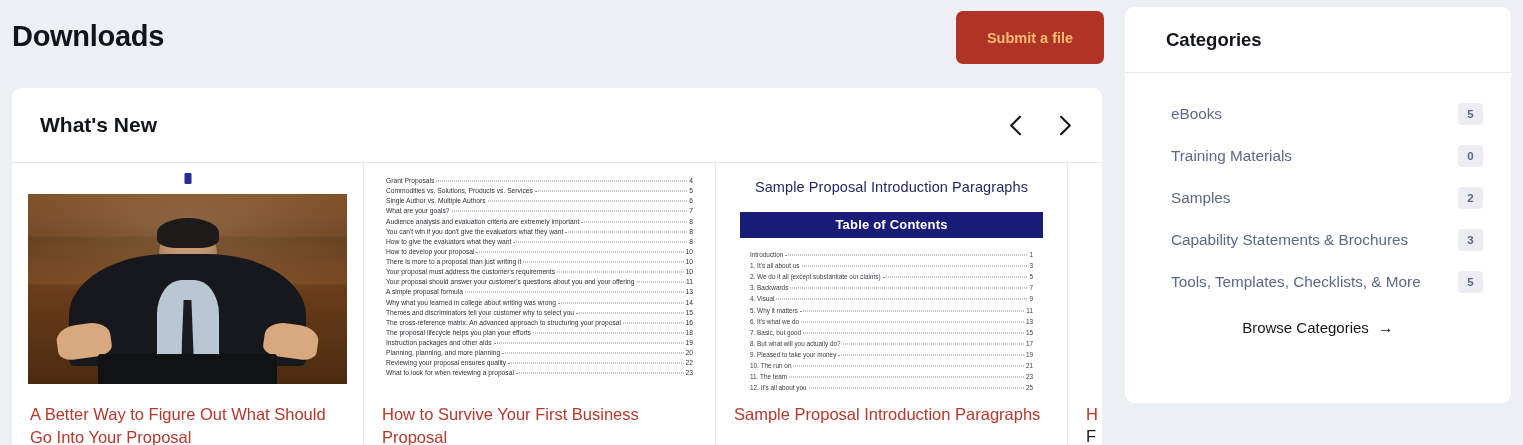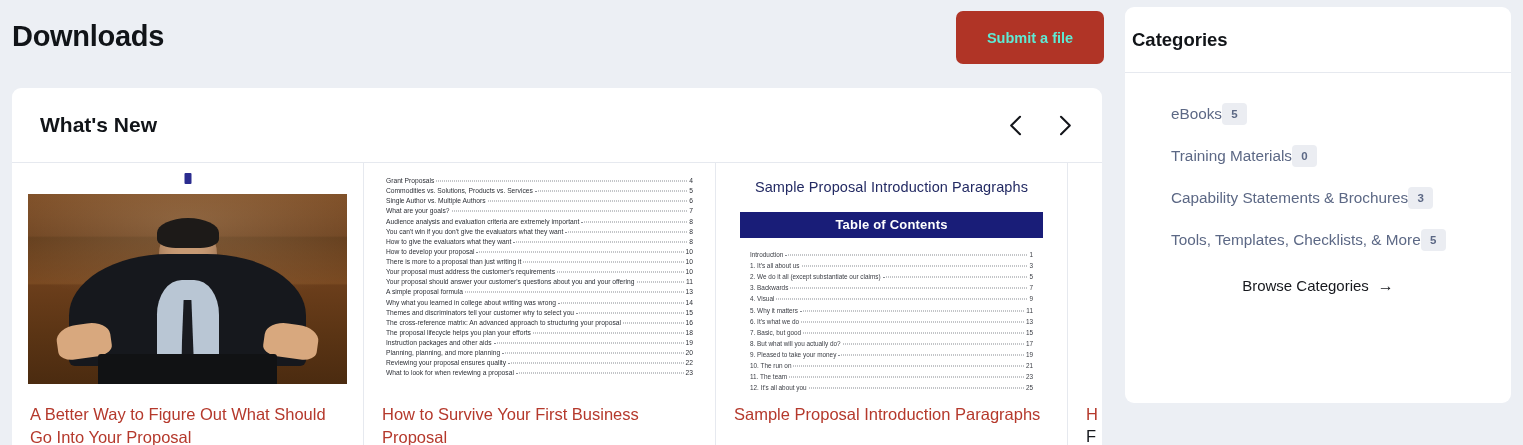--- a/index.html
+++ b/index.html
@@ -13,21 +13,21 @@
 
   
   .page-title {
     position: absolute; left: 12px; top: 20px;
     font-size: 29px; font-weight: 700; color: #111418;
     letter-spacing: -0.3px;
   }
   .submit-btn {
     position: absolute; left: 956px; top: 11px;
     width: 148px; height: 53px;
-    background: #b03426; color: #5eead4;
+    background: #b03426; color: #fdba74;
     border: none; border-radius: 7px;
     font-family: "Liberation Sans", sans-serif;
     font-size: 14.5px; font-weight: 700;
     cursor: pointer;
     display: flex; align-items: center; justify-content: center;
   }
 
   
   .whatsnew {
     position: absolute; left: 12px; top: 88px;
@@ -171,24 +171,24 @@
   
   .cats {
     position: absolute; left: 1125px; top: 7px;
     width: 386px; height: 396px;
     background: #ffffff; border-radius: 9px;
   }
   .cats-head {
     height: 66px; border-bottom: 1px solid #e6e9ef;
     display: flex; align-items: center;
   }
-  .cats-title { margin-left: 7px; font-size: 18.5px; font-weight: 700; color: #111418; }
+  .cats-title { margin-left: 41px; font-size: 18.5px; font-weight: 700; color: #111418; }
   .cats-body { padding: 20px 28px 0 46px; }
   .cat-row {
-    display: flex; align-items: center; 
+    display: flex; align-items: center; justify-content: space-between;
     height: 42px; cursor: pointer;
   }
   .cat-name { font-size: 15.3px; color: #5c6885; }
   .badge {
     min-width: 25px; height: 22px; padding: 0 7px;
     background: #ebedf2; border-radius: 4px;
     display: flex; align-items: center; justify-content: center;
     font-size: 11.5px; font-weight: 700; color: #5c6885;
   }
   .browse {
@@ -446,20 +446,24 @@
     <div class="cats-body" id="catlist">
         <div class="cat-row">
           <span class="cat-name">eBooks</span>
           <span class="badge">5</span>
         </div>
         <div class="cat-row">
           <span class="cat-name">Training Materials</span>
           <span class="badge">0</span>
         </div>
         <div class="cat-row">
+          <span class="cat-name">Samples</span>
+          <span class="badge">2</span>
+        </div>
+        <div class="cat-row">
           <span class="cat-name">Capability Statements &amp; Brochures</span>
           <span class="badge">3</span>
         </div>
         <div class="cat-row">
           <span class="cat-name">Tools, Templates, Checklists, &amp; More</span>
           <span class="badge">5</span>
         </div>
       </div>
     <div class="browse">
       <span>Browse Categories</span><span class="arr">→</span>

